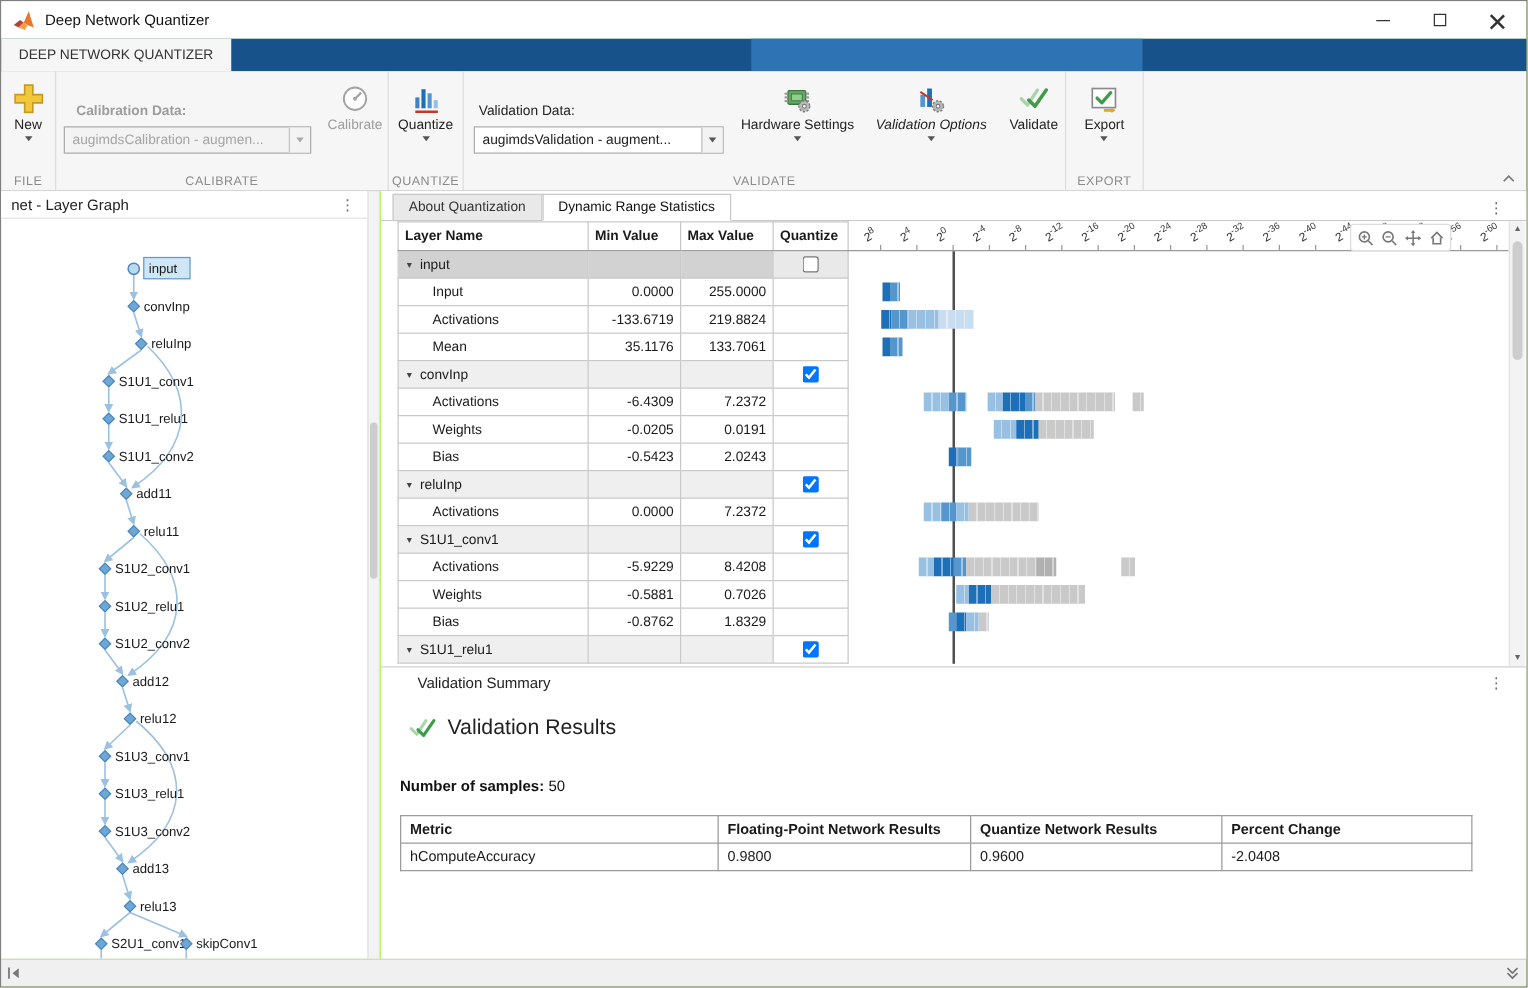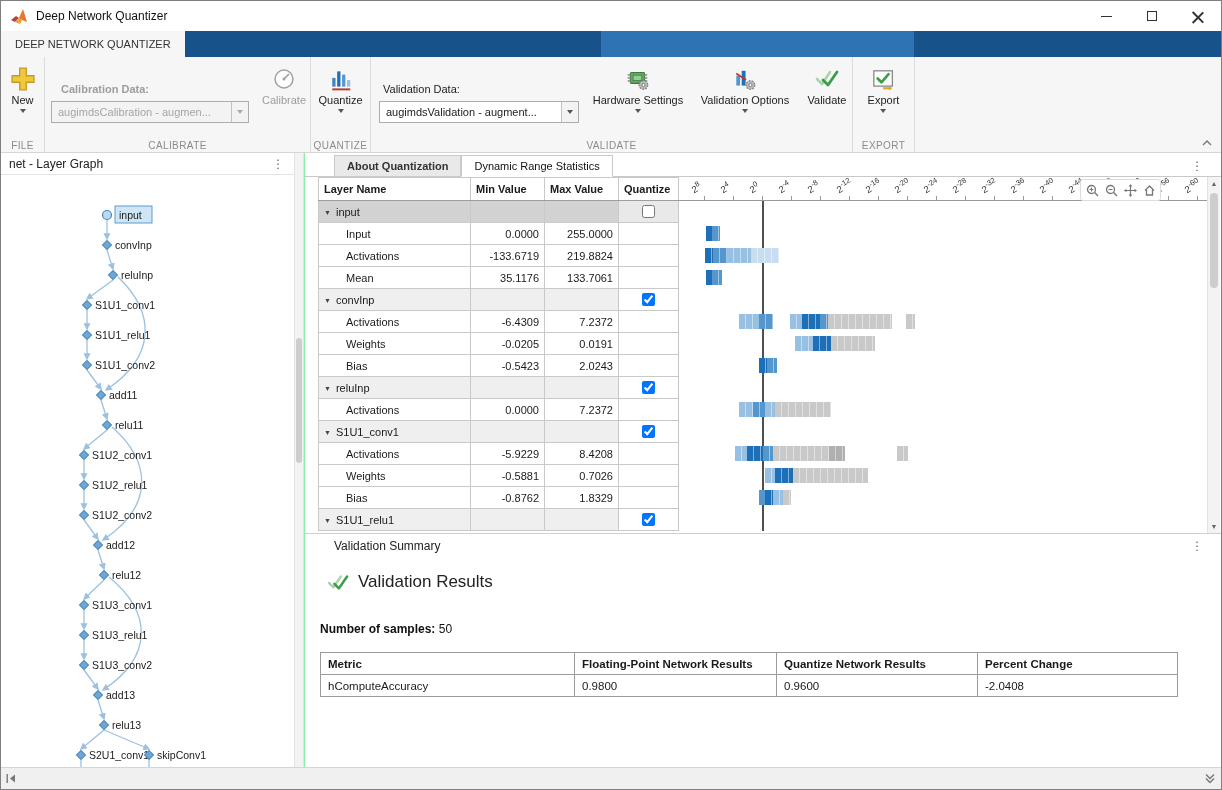--- a/index.html
+++ b/index.html
@@ -1,18 +1,18 @@
 <!DOCTYPE html>
 <html style="--ribbon-bar: #17528b; --ribbon-bar-light: #2e74b4; --hist-blue-dark: #1d6fb8; --hist-blue: #5596cc; --hist-blue-light: #97c0e2; --hist-blue-pale: #c9ddf0; --hist-gray: #c9c9c9; --hist-gray-dark: #b0b0b0; --check-green: #3d9c47; --graph-edge: #9cc1e0; --graph-node: #6ea7d6;"><head>
 <meta charset="utf-8">
 <style>
   *{box-sizing:border-box;margin:0;padding:0;}
   html,body{width:1222px;height:790px;}
   body{font-family:"Liberation Sans",sans-serif;font-size:12px;color:#1a1a1a;background:#fff;overflow:hidden;position:relative;}
-  #app{position:absolute;inset:0;border:1px solid #7f7f7f;background:#86efac;}
+  #app{position:absolute;inset:0;border:1px solid #7f7f7f;background:#bef264;}
 
   
   .titlebar{position:absolute;left:0;top:0;right:0;height:30px;background:#fff;display:flex;align-items:center;}
   .tb-icon{width:19px;height:17px;margin:0 7px 0 9px;flex:none;}
   .tb-title{font-size:12px;color:#111;}
   .win-controls{margin-left:auto;display:flex;height:100%;}
   .win-btn{width:46px;height:100%;display:flex;align-items:center;justify-content:center;}
   .min-glyph{width:11px;height:1px;background:#333;}
   .max-glyph{width:10px;height:10px;border:1px solid #333;}
   .close-glyph{position:relative;width:12px;height:12px;}
@@ -211,21 +211,21 @@
           <rect x="17" y="6.5" width="2.5" height="1.6" fill="#9a9a9a"></rect>
             <rect x="17" y="9.2" width="2.5" height="1.6" fill="#9a9a9a"></rect>
             <rect x="17" y="11.9" width="2.5" height="1.6" fill="#9a9a9a"></rect>
           <rect x="6.5" y="7.5" width="8" height="5" fill="#8fd08f" stroke="#40773f" stroke-width=".7"></rect>
           <circle cx="16" cy="16.5" r="4" fill="#b9b9b9" stroke="#787878" stroke-width="1" stroke-dasharray="1.6 1.2"></circle>
           <circle cx="16" cy="16.5" r="1.4" fill="#fff" stroke="#787878" stroke-width=".8"></circle>
         </svg>
         <span>Hardware Settings</span>
         <span class="caret"></span>
       </div>
-      <div class="tool-btn" style="position:absolute;left:322px;top:8px;width:104px;">
+      <div class="tool-btn" style="position:absolute;left:322px;top:8px;width:104px;font-style:italic;">
         <svg class="ic" viewBox="0 0 22 22">
           <rect x="3" y="8" width="3.5" height="9" fill="#5596cc"></rect>
           <rect x="8" y="3.5" width="3.5" height="13.5" fill="#1d6fb8"></rect>
           <path d="M3 6 L12 12" stroke="#c0392b" stroke-width="1.6" fill="none"></path>
           <circle cx="16" cy="16.5" r="4" fill="#b9b9b9" stroke="#787878" stroke-width="1" stroke-dasharray="1.6 1.2"></circle>
           <circle cx="16" cy="16.5" r="1.4" fill="#fff" stroke="#787878" stroke-width=".8"></circle>
         </svg>
         <span>Validation Options</span>
         <span class="caret"></span>
       </div>
@@ -380,21 +380,21 @@
         </svg>
     </div>
   </div>
   <div class="vscroll left-scroll">
     <div class="thumb" style="top:185px;height:125px;"></div>
   </div>
 
   <div class="right-area">
 
     <div class="tabs-row">
-      <div class="doc-tab inactive" style="margin-left:29px;font-weight:bold;">About Quantization</div>
+      <div class="doc-tab inactive" style="margin-left:9px;">About Quantization</div>
       <div class="doc-tab active">Dynamic Range Statistics</div>
       <span class="dots">⋮</span>
     </div>
 
     <div class="stats-content">
       <table class="stats">
         <colgroup>
             <col style="width:152px">
             <col style="width:74px">
             <col style="width:74px">

